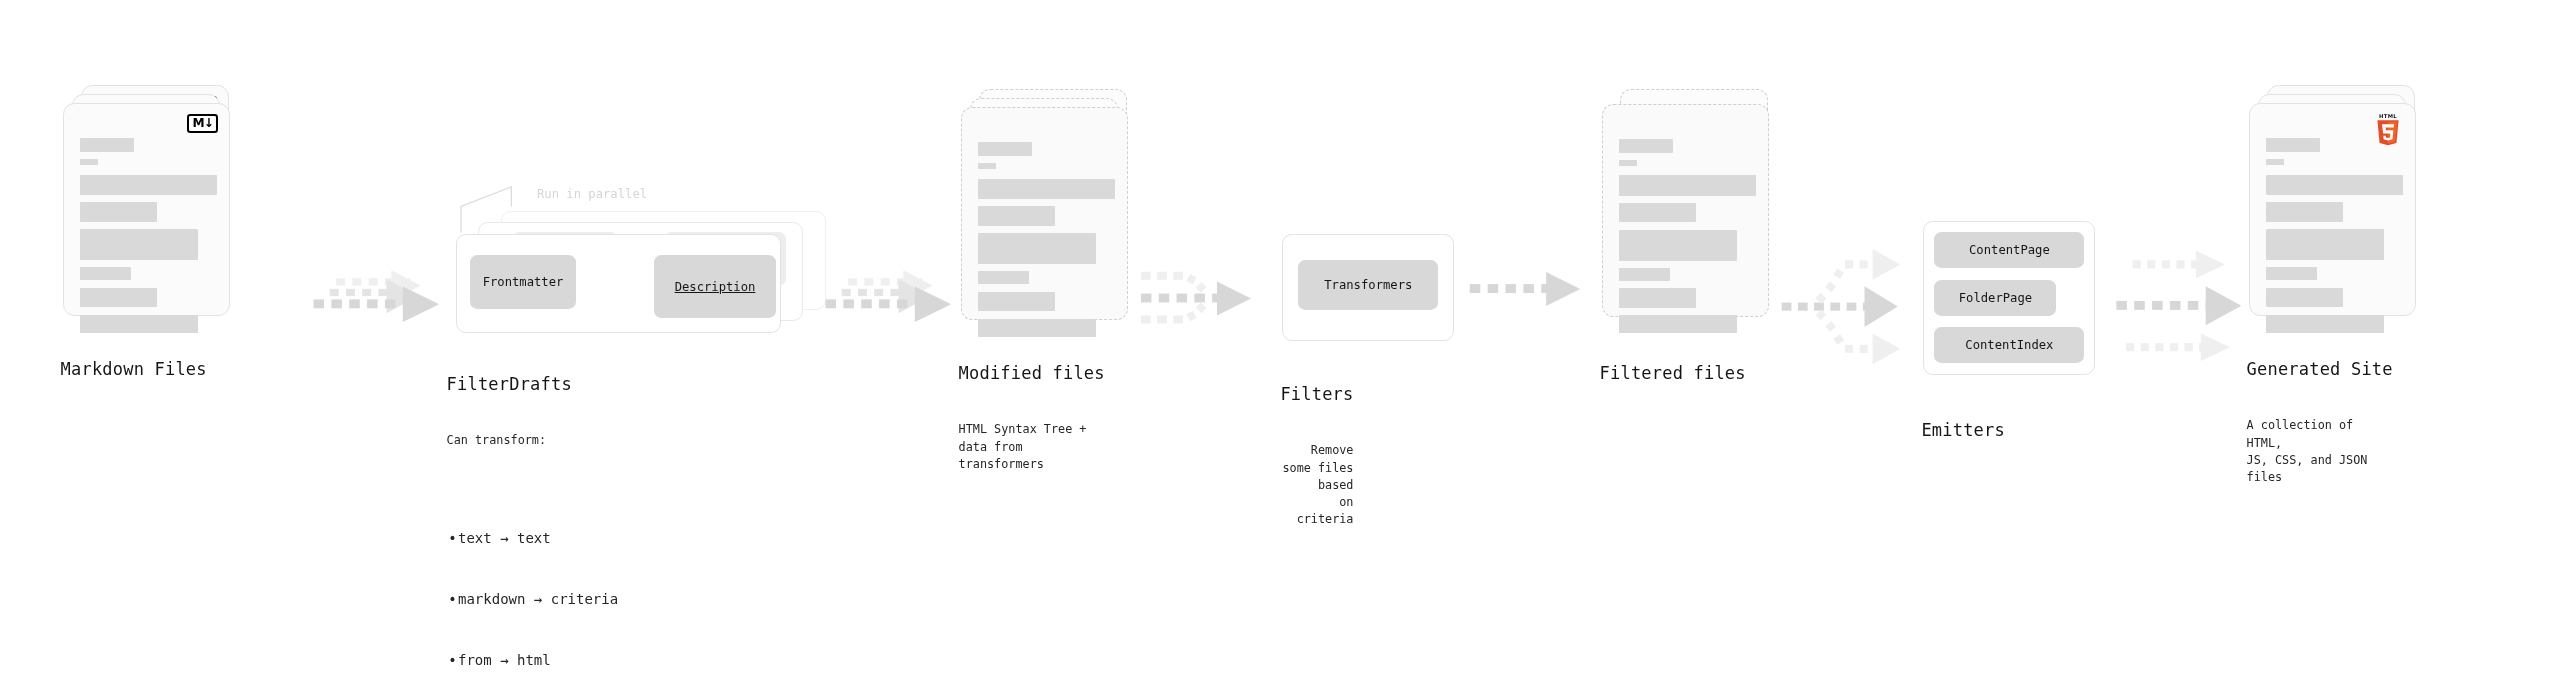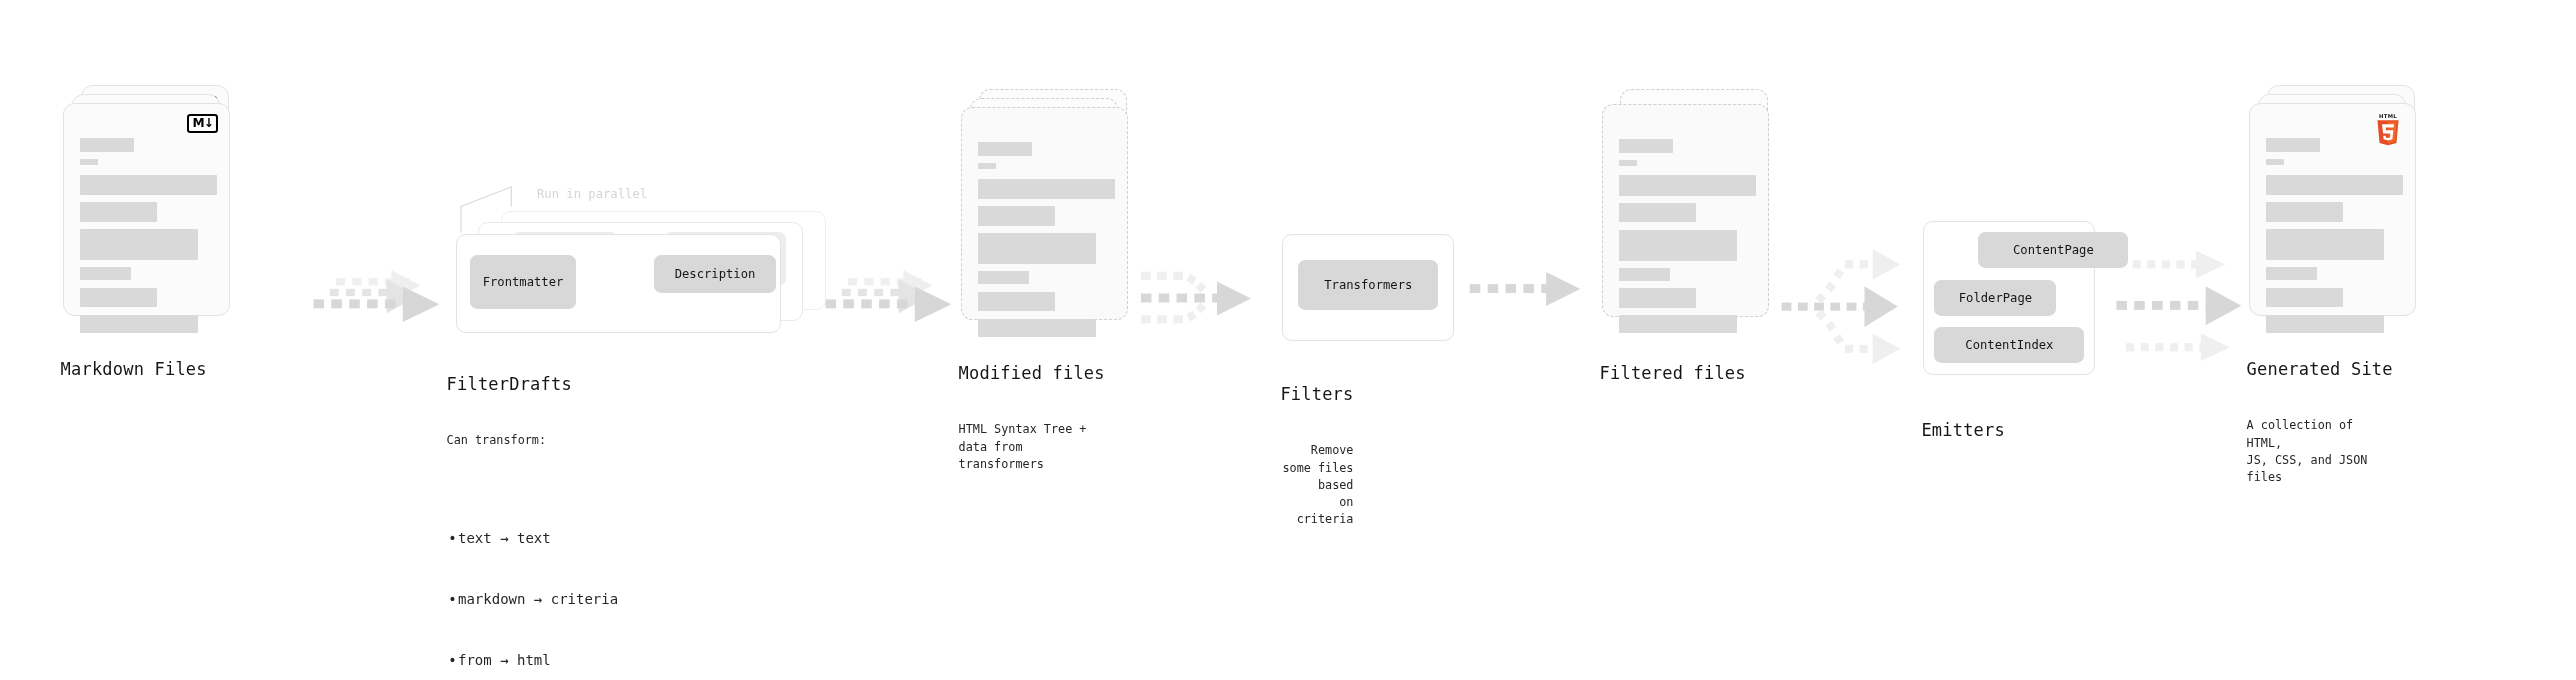--- a/index.html
+++ b/index.html
@@ -251,21 +251,21 @@
         <path class="inner-arrow-mid" d="M2 24 L48 24"></path>
           <path class="inner-arrow-mid" d="M42 18 L50 24 L42 30"></path>
         <path class="inner-arrow-strong" d="M2 41 L52 41"></path>
           <path class="inner-arrow-strong" d="M45 35 L54 41 L45 47"></path>
       </g>
     </svg>
 
     <div class="groupbox" style="left:6.5px; top:49px; width:325px; height:99px;"></div>
 
     <div class="chip" style="left:21px;  top:70px; width:106px; height:54px;">Frontmatter</div>
-    <div class="chip" style="left:205px; top:70px; width:122px; height:38px;">Description</div>
+    <div class="chip" style="left:205px; top:70px; width:122px; height:63px;text-decoration:underline;">Description</div>
 
     <div class="caption" style="left:-2.4px; top:159px;">
       <div class="cap-title">FilterDrafts</div>
       <div class="cap-sub">Can transform:</div>
       <div class="cap-list">
         <div class="li">text → text</div>
         <div class="li">markdown → criteria</div>
         <div class="li">from → html</div>
       </div>
     </div>
@@ -416,21 +416,21 @@
         <rect x="80" y="134" width="10" height="10"></rect>
           <rect x="98" y="134" width="10" height="10"></rect>
         <rect x="116" y="134" width="8" height="10"></rect>
         <path d="M114 120 L148 139 L114 158 Z"></path>
       </g>
     </svg>
   </div>
 
   <div class="node" style="left:1923px; top:221px;">
     <div class="groupbox" style="left:0px; top:0px; width:172px; height:154px;"></div>
-    <div class="chip" style="left:11.4px; top:11.4px; width:150px; height:36px;margin-left:44px;">ContentPage</div>
+    <div class="chip" style="left:11.4px; top:11.4px; width:150px; height:36px;">ContentPage</div>
     <div class="chip" style="left:11.4px; top:59px; width:122px; height:36px;">FolderPage</div>
     <div class="chip" style="left:11.4px; top:106px; width:150px; height:36px;">ContentIndex</div>
     <div class="caption" style="left:-1.6px; top:169px;">
       <div class="cap-title">Emitters</div>
     </div>
   </div>
 
   <div class="node" style="left:2105px; top:236px;">
     <svg width="138" height="138" viewBox="0 0 170 170">
       <g class="arrow-fill-weak">

